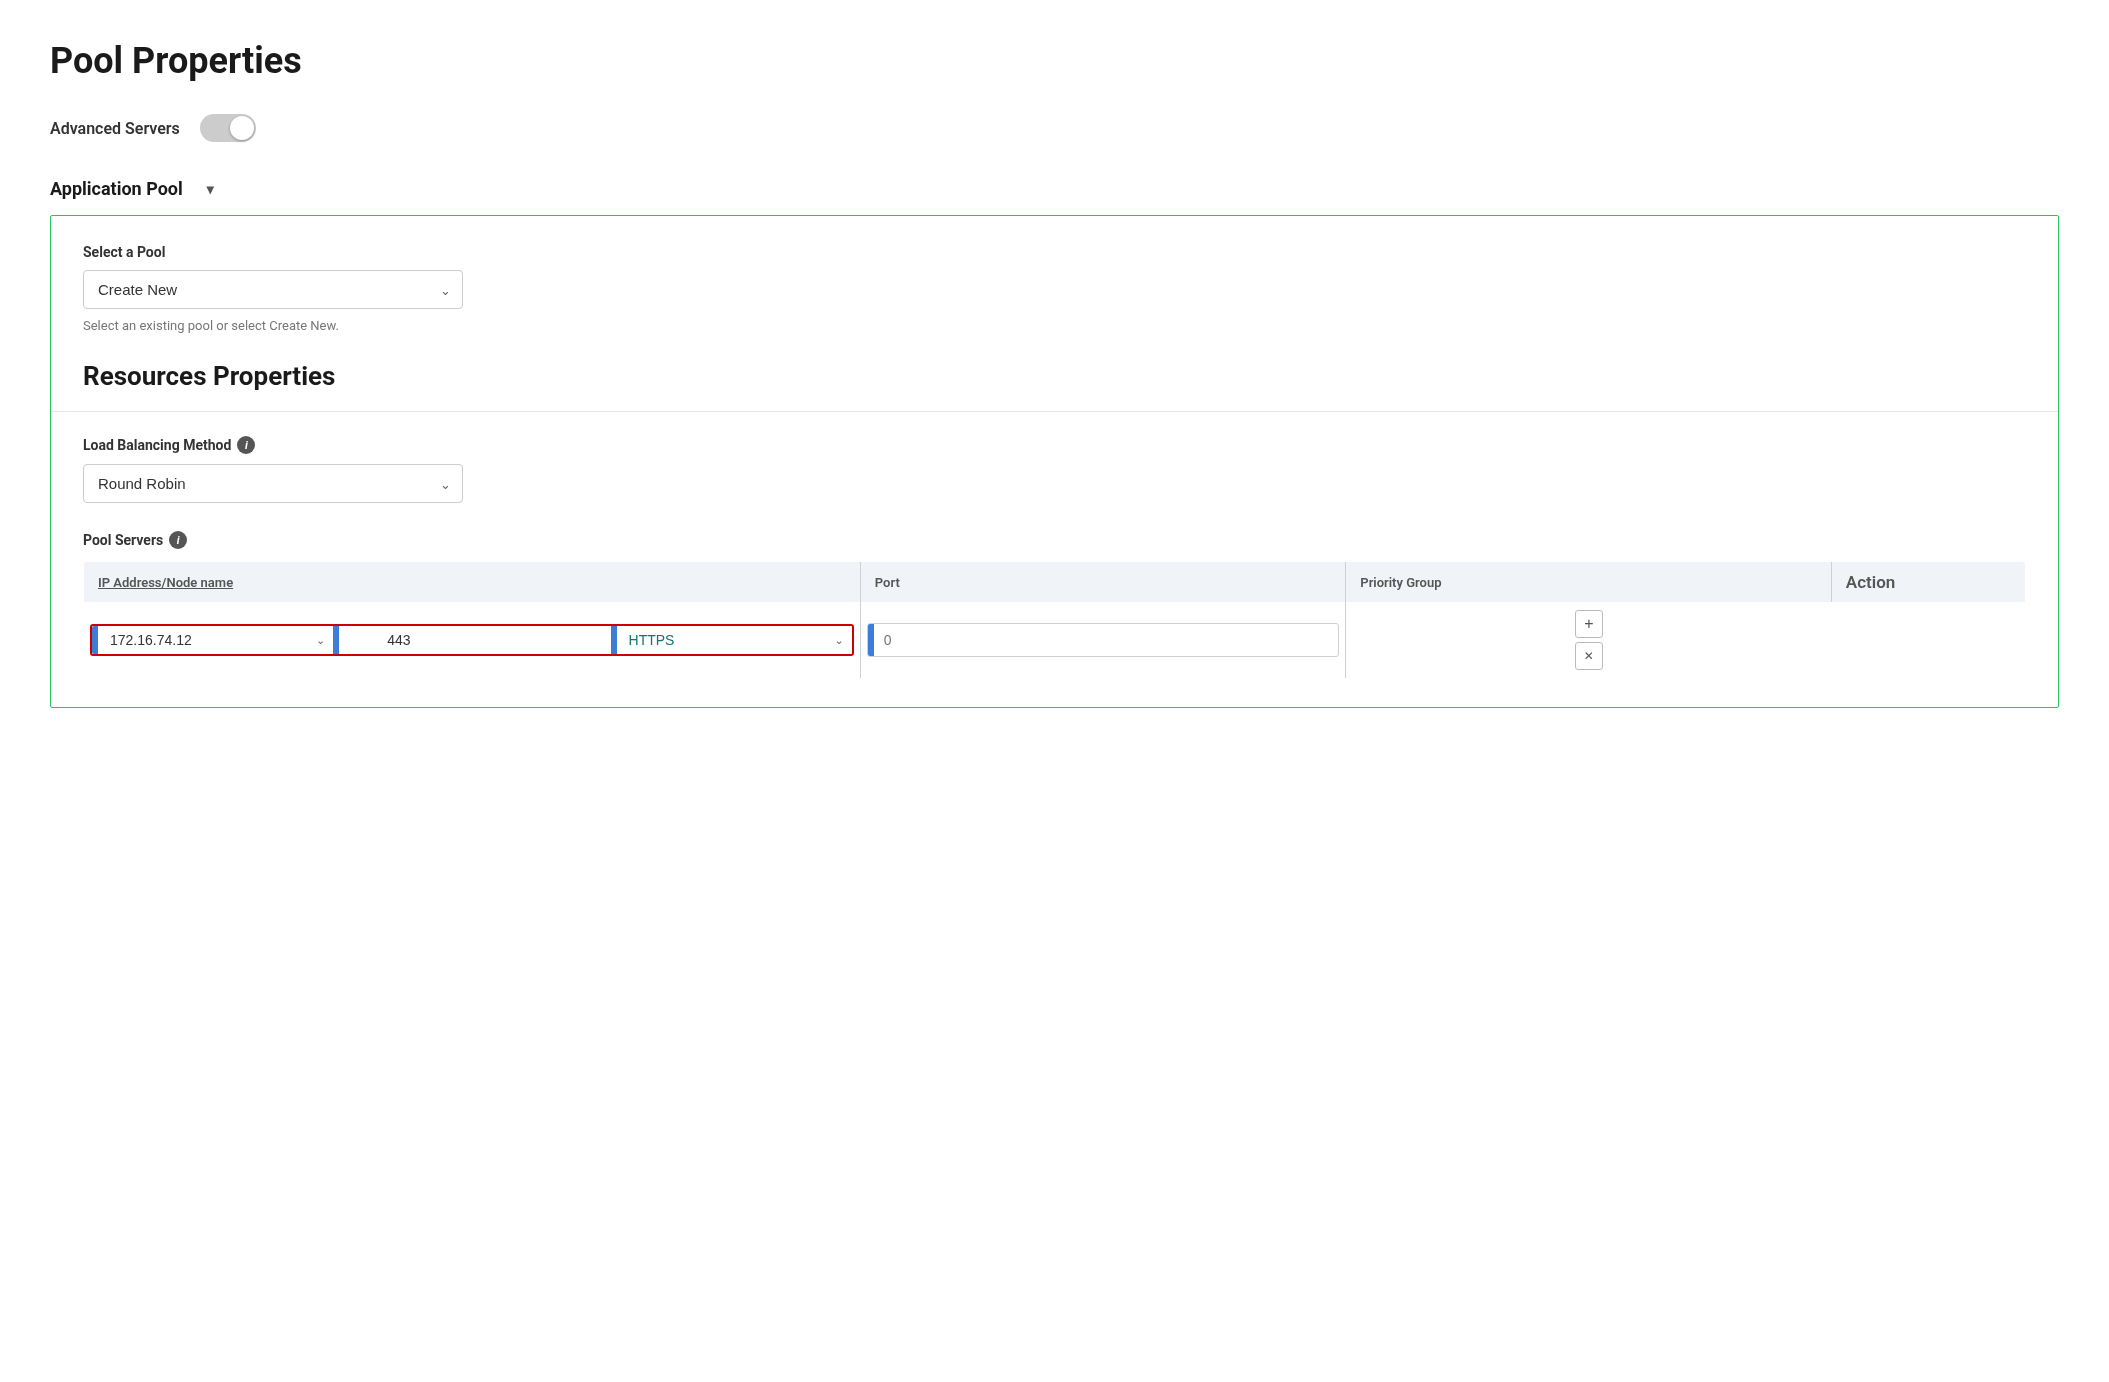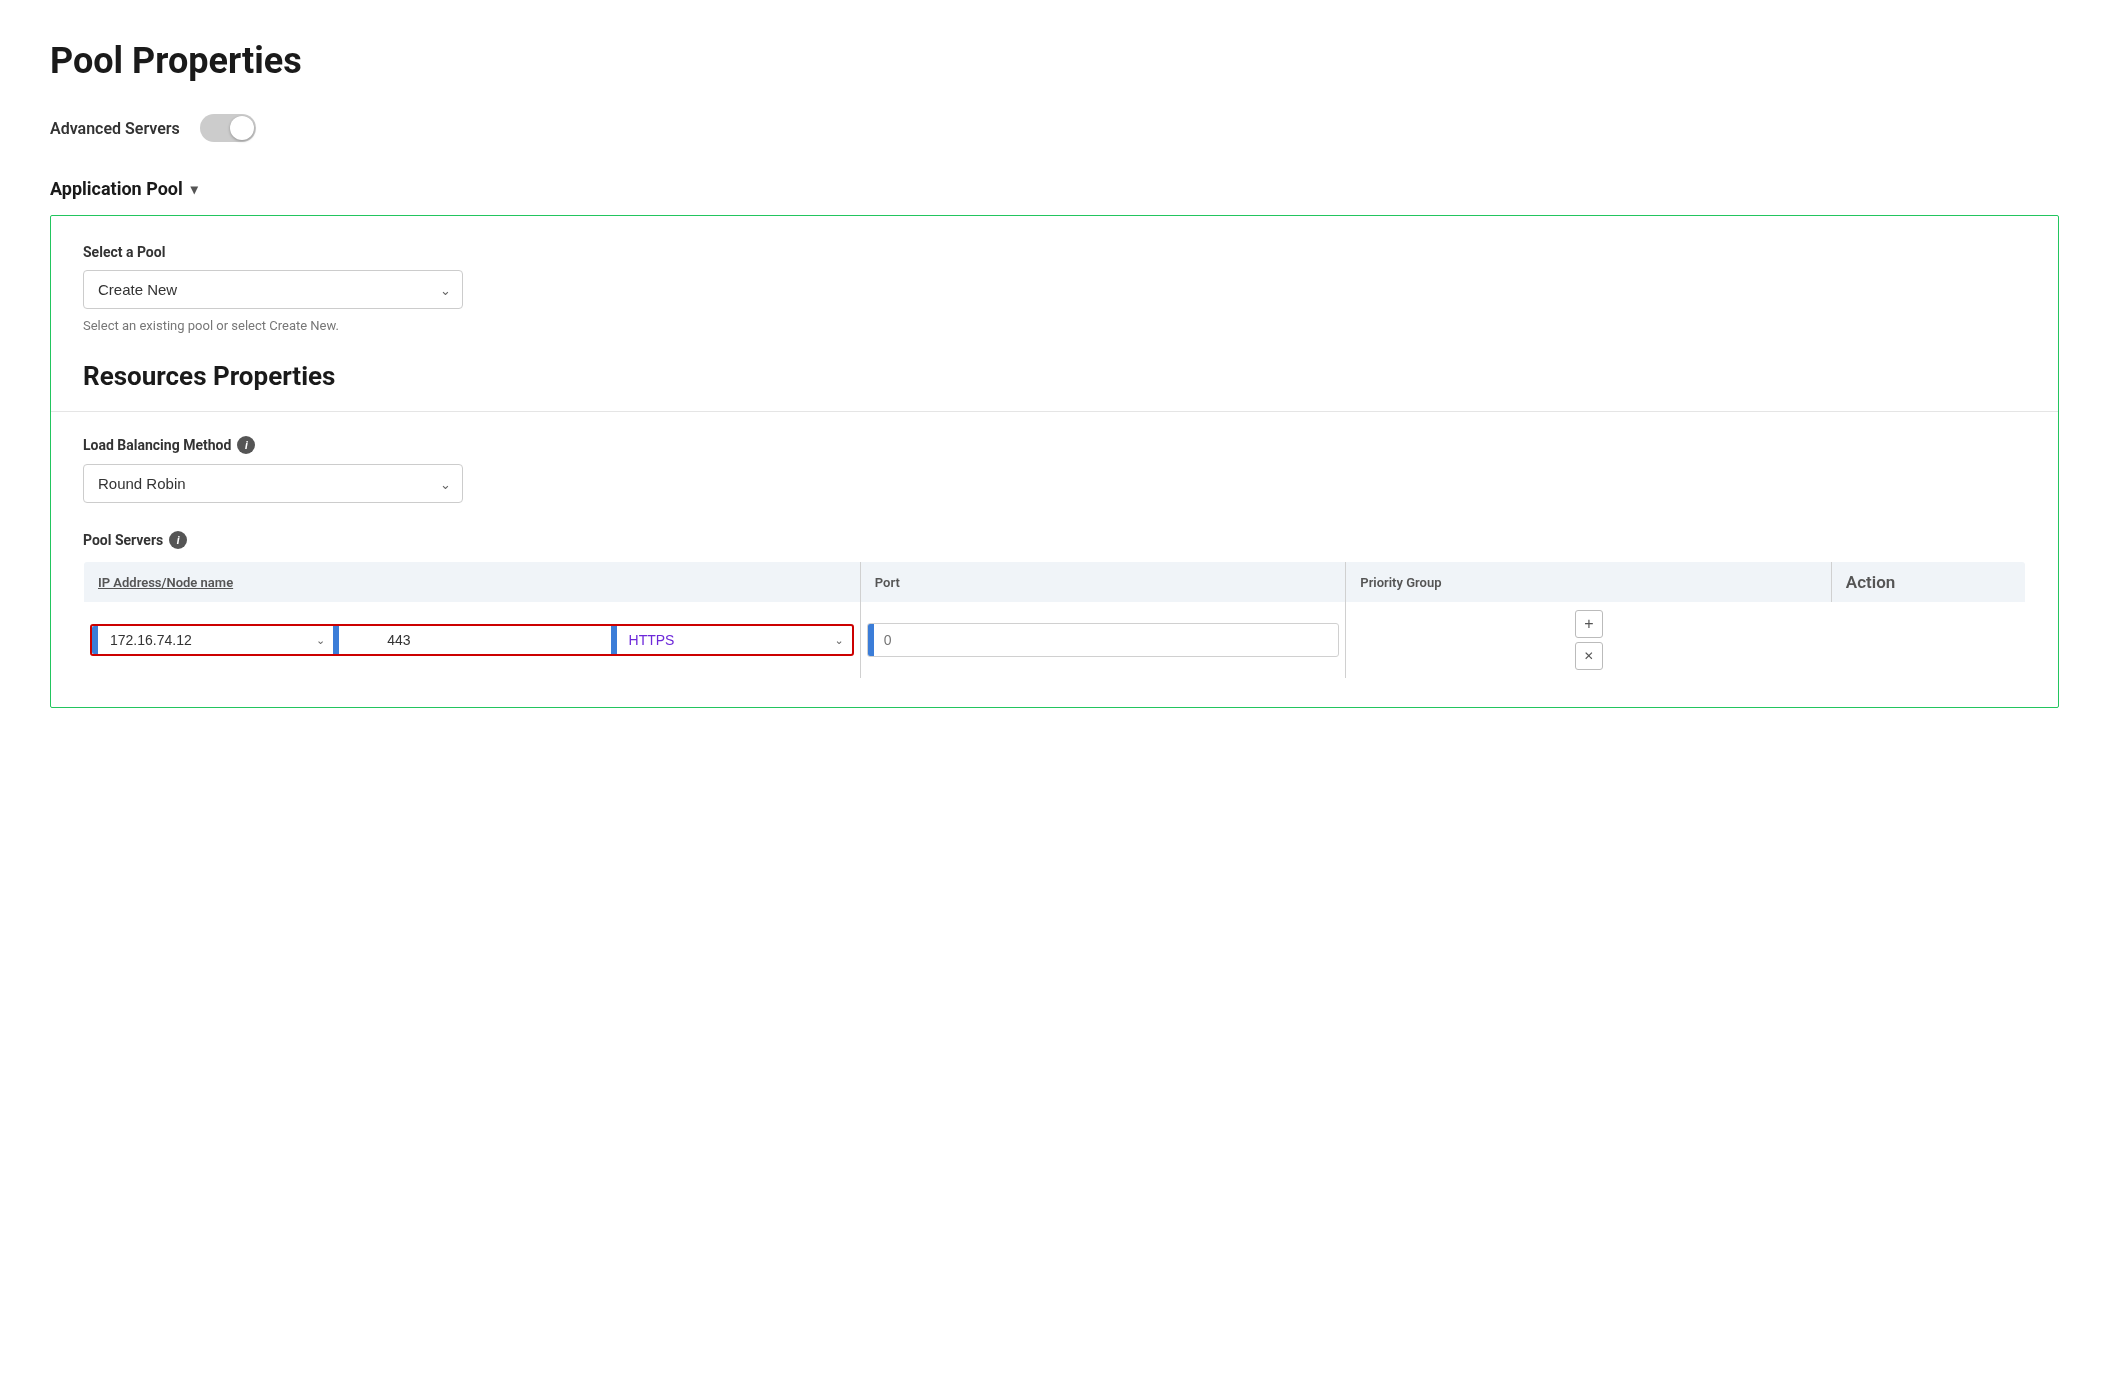--- a/index.html
+++ b/index.html
@@ -49,21 +49,21 @@
       background: #fff;
       border-radius: 50%;
       top: 2px;
       right: 2px;
       box-shadow: 0 1px 3px rgba(0,0,0,0.3);
     }
 
     .section-header {
       display: flex;
       align-items: center;
-      gap: 8px;
+      gap: 24px;
       font-size: 18px;
       font-weight: 700;
       color: #1a1a1a;
       margin-bottom: 16px;
       cursor: pointer;
     }
 
     .section-header .chevron {
       font-size: 14px;
       color: #555;
@@ -246,21 +246,21 @@
                   <span style="position:absolute; right:4px; top:50%; transform:translateY(-50%); color:#666; font-size:11px; pointer-events:none;">⌄</span>
                 </div>
               </div>
               <div style="width:6px; background:#3b7dd8; flex-shrink:0;"></div>
               <div style="flex:1; display:flex; align-items:center; padding:0 4px;margin-left:36px;">
                 <input type="text" value="443" style="width: 60px; padding: 6px 8px; font-size: 14px; color: rgb(51, 51, 51); background: transparent; border: none; outline: none;">
               </div>
               <div style="width:6px; background:#3b7dd8; flex-shrink:0;"></div>
               <div style="flex:1; display:flex; align-items:center; padding:0 4px;">
                 <div style="position:relative; flex:1;">
-                  <select style="width:100%; padding:6px 24px 6px 8px; font-size:14px; color:#6d28d9; background:transparent; border:none; appearance:none; -webkit-appearance:none; cursor:pointer; outline:none;">
+                  <select style="width:100%; padding:6px 24px 6px 8px; font-size:14px; color:#0f766e; background:transparent; border:none; appearance:none; -webkit-appearance:none; cursor:pointer; outline:none;">
                     <option>HTTPS</option>
                     <option>HTTP</option>
                     <option>TCP</option>
                   </select>
                   <span style="position:absolute; right:4px; top:50%; transform:translateY(-50%); color:#666; font-size:11px; pointer-events:none;">⌄</span>
                 </div>
               </div>
             </div>
           </td>
 

